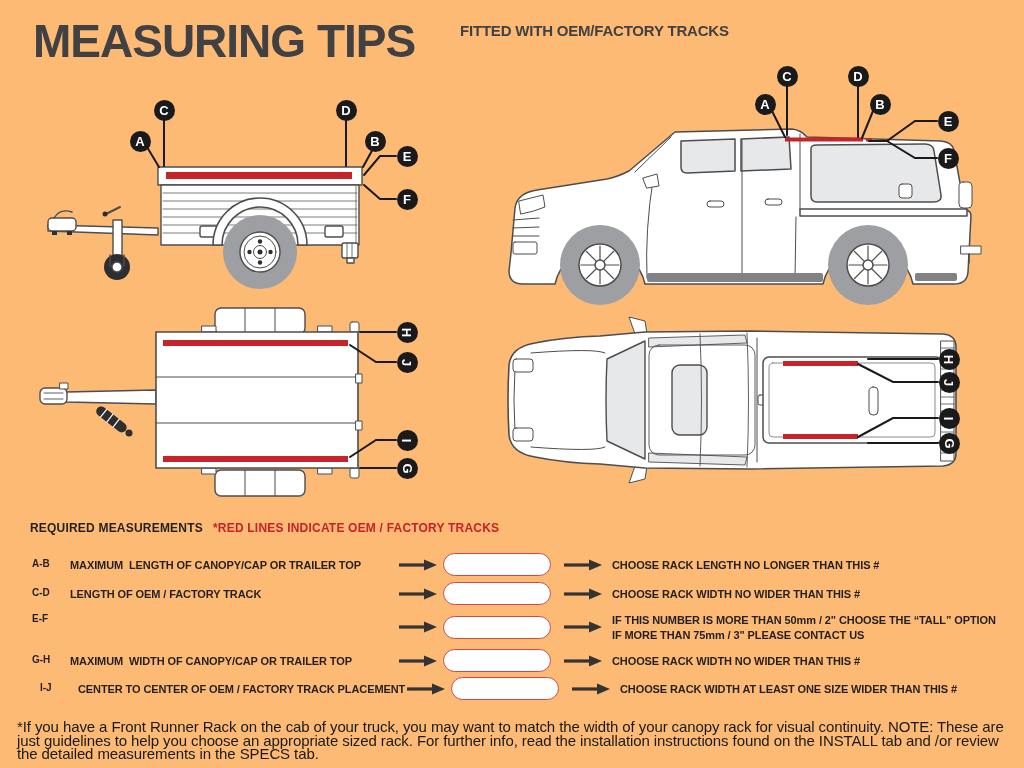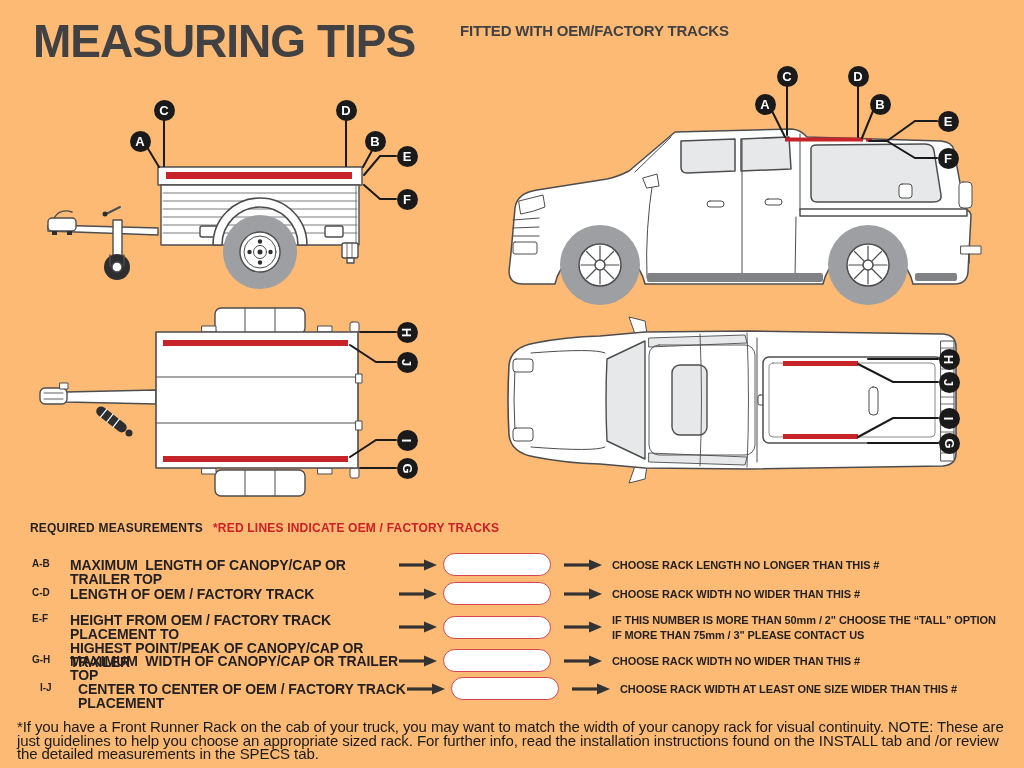--- a/index.html
+++ b/index.html
@@ -9,21 +9,21 @@
   
   #title{left:33px;top:14px;font-size:46px;font-weight:bold;letter-spacing:-1px;color:#414042;}
   #subtitle{left:460px;top:21px;font-size:15px;font-weight:bold;line-height:19px;color:#414042;letter-spacing:-0.2px;}
   
   .badge{position:absolute;width:21px;height:21px;border-radius:50%;background:#1a1a1a;color:#fff;
          display:flex;align-items:center;justify-content:center;font-size:13px;font-weight:bold;line-height:1;}
   .badge.rot span{transform:rotate(90deg);display:block;}
   
   .m-row{position:absolute;left:0;width:1024px;height:24px;}
   .m-key{position:absolute;left:32px;top:5px;font-size:10px;font-weight:bold;color:#231f20;letter-spacing:0;}
-  .m-desc{position:absolute;left:70px;top:5px;width:330px;font-size:14px;font-weight:bold;color:#231f20;
+  .m-desc{position:absolute;left:70px;top:5px;width:330px;font-size:11px;font-weight:bold;color:#231f20;
           line-height:14px;white-space:pre-wrap;letter-spacing:-0.1px;}
   .m-arrow1{position:absolute;left:399px;top:6px;}
   .m-pill{position:absolute;left:443px;top:0;width:108px;height:23px;border:1.6px solid #d2474c;border-radius:13px;background:#fff;box-sizing:border-box;}
   .m-arrow2{position:absolute;left:564px;top:6px;}
   .m-result{position:absolute;left:612px;top:5px;width:400px;font-size:11px;font-weight:bold;color:#231f20;
             line-height:15px;white-space:pre-wrap;letter-spacing:-0.1px;}
   .row-two .m-key,.row-two .m-desc,.row-two .m-result{top:-3px;}
   .row-two .m-arrow1,.row-two .m-arrow2{top:5px;}
   #meas-heading{left:30px;top:521px;font-size:12px;font-weight:bold;color:#231f20;letter-spacing:0.2px;}
   #meas-legend{left:188px;top:521px;font-size:12px;font-weight:bold;color:#cb2027;letter-spacing:0.2px;margin-left:25px;}
@@ -349,21 +349,20 @@
         <svg width="38" height="12">
           <line x1="0" y1="6" x2="27" y2="6" stroke="#333" stroke-width="3.2"></line>
           <polygon points="25,0.5 38,6 25,11.5" fill="#333"></polygon>
         </svg>
       </span>
     <span class="m-result"><span>CHOOSE RACK WIDTH NO WIDER THAN THIS #</span></span>
   </div>
 
   <div class="m-row row-two" style="top:615.5px;height:30px;">
     <span class="m-key">E-F</span>
-    <span class="m-desc"><span>HEIGHT FROM OEM / FACTORY TRACK PLACEMENT TO</span><br><span>HIGHEST POINT/PEAK OF CANOPY/CAP OR TRAILER</span></span>
     <span class="m-arrow1">
         <svg width="38" height="12">
           <line x1="0" y1="6" x2="27" y2="6" stroke="#333" stroke-width="3.2"></line>
           <polygon points="25,0.5 38,6 25,11.5" fill="#333"></polygon>
         </svg>
       </span>
     <span class="m-pill"></span>
     <span class="m-arrow2">
         <svg width="38" height="12">
           <line x1="0" y1="6" x2="27" y2="6" stroke="#333" stroke-width="3.2"></line>

